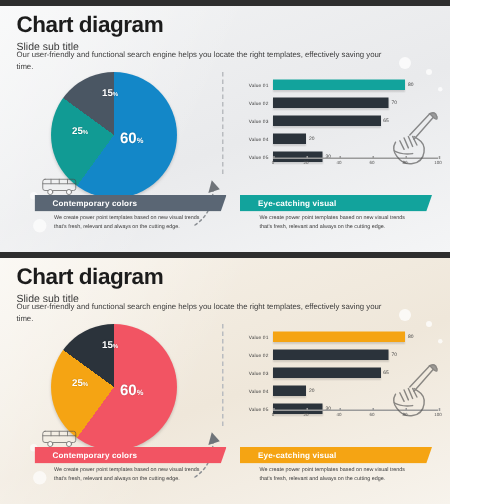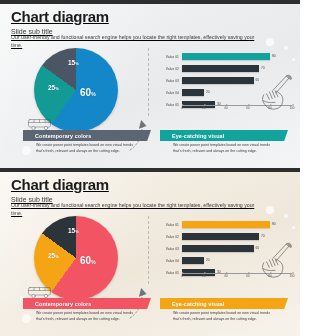--- a/index.html
+++ b/index.html
@@ -22,21 +22,21 @@
   .slide-a { background:linear-gradient(160deg,#f2f3f4 0%,#e9eaec 55%,#f4f5f6 100%); }
   .slide-b { background:linear-gradient(160deg,#f6f1e8 0%,#efe7da 55%,#f7f3ec 100%); }
 
   .sheen {
     position:absolute; inset:4px 0 0 0;
     background:linear-gradient(115deg,rgba(255,255,255,.55) 0%,rgba(255,255,255,0) 45%);
     pointer-events:none;
   }
 
   
-  .hdr { position:absolute; left:11px; top:9px; right:12px;text-decoration:underline; }
+  .hdr { position:absolute; left:11px; top:9px; right:12px; }
   .title {
     font-size:15px; font-weight:bold; color:#1c1c1c;
     letter-spacing:-.3px; line-height:1.05;
   }
   .subtitle {
     font-size:7px; color:#3a3a3a; margin-top:3px; line-height:1;
   }
   .body-text {
     font-size:5.2px; color:#3c3c3c; line-height:1.5;
     margin-top:-1px; width:255px;

